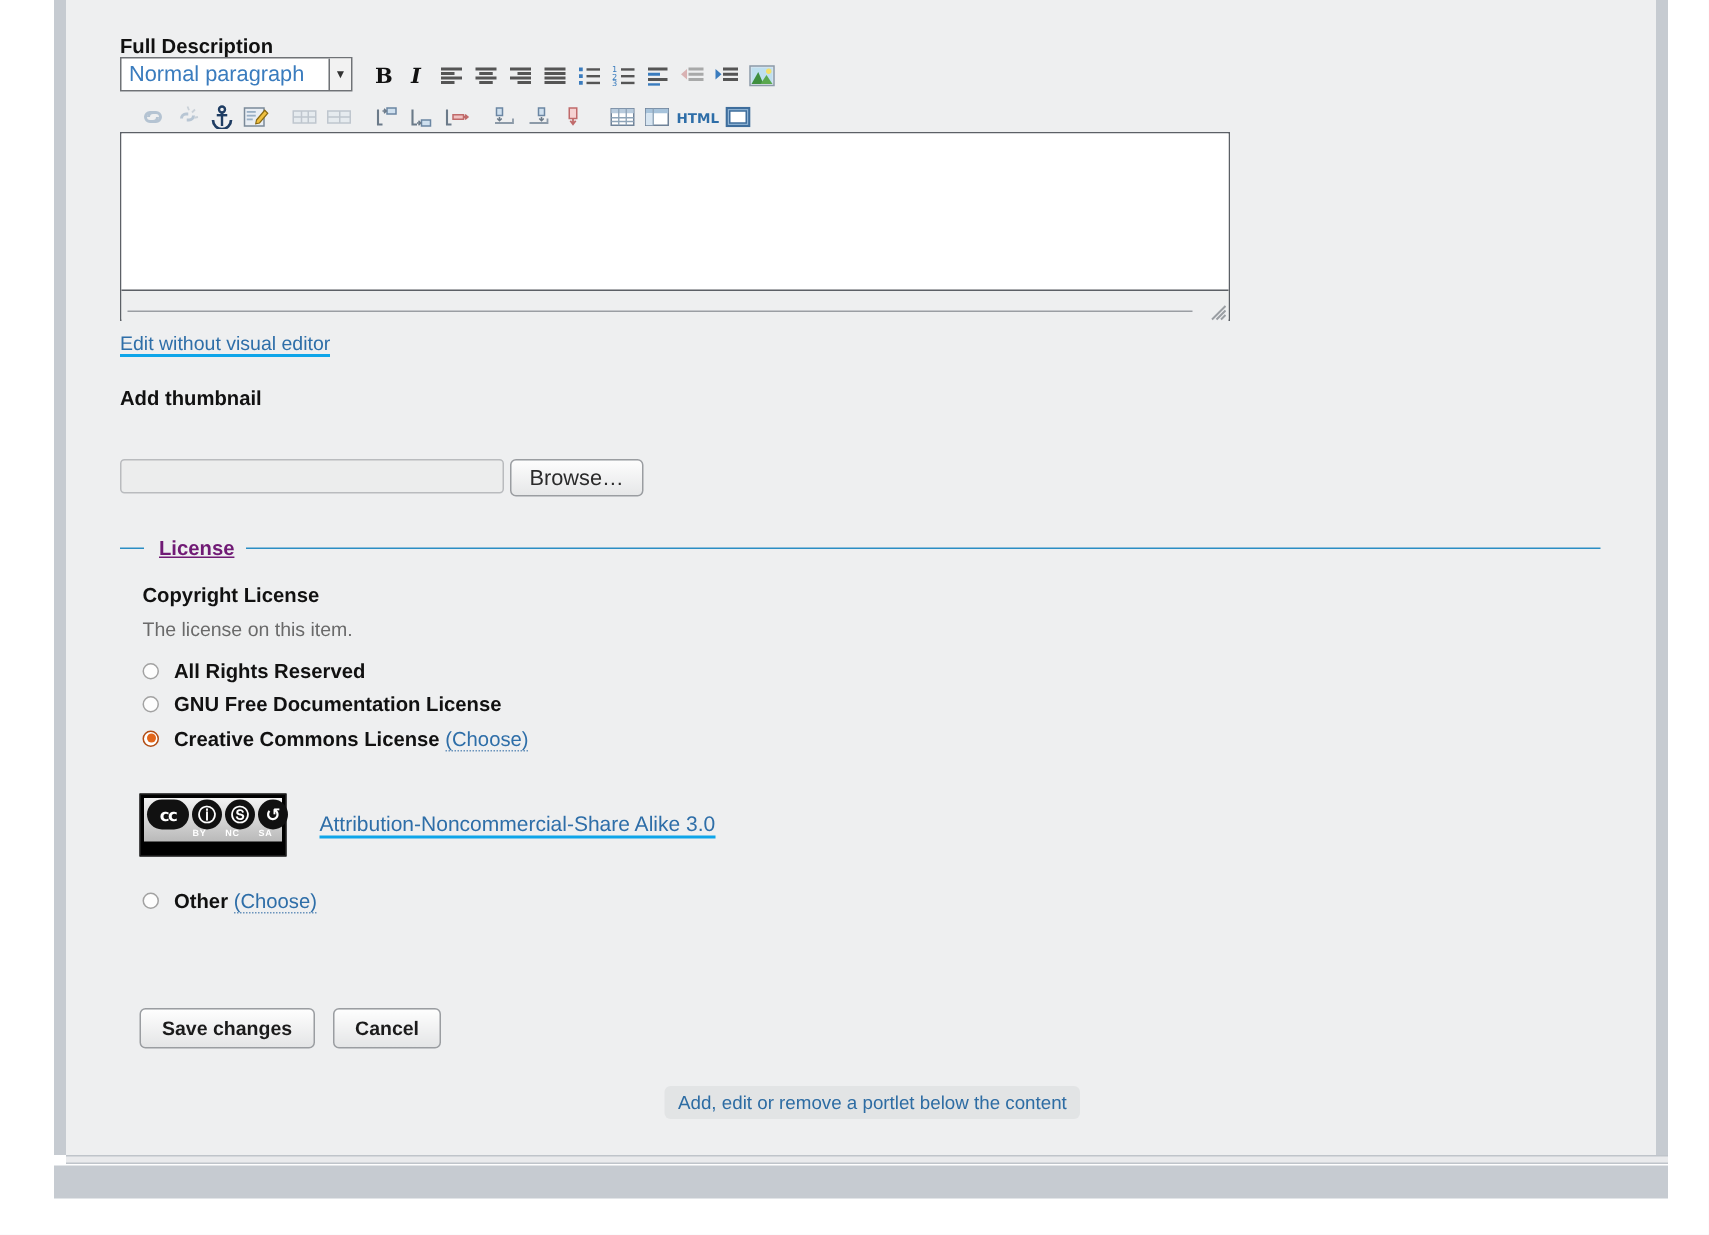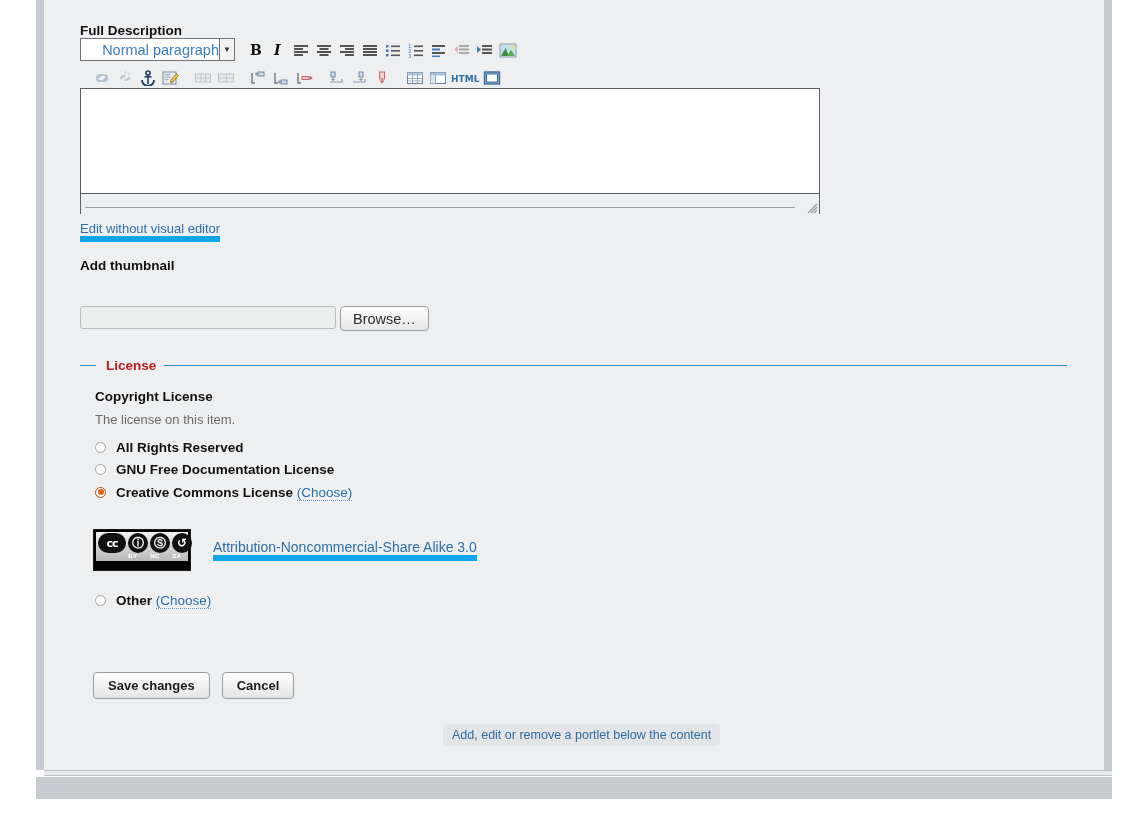--- a/index.html
+++ b/index.html
@@ -74,21 +74,21 @@
     color: #111111;
     font-size: 13.5px;
   }
   .hint {
     color: #6a6a6a;
     font-size: 13px;
   }
   a.link {
     color: #2e6ea8;
     text-decoration: none;
-    border-bottom: 6px solid #0ea5e9;
+    border-bottom: 2px solid #0ea5e9;
     cursor: pointer;
   }
   a.choose {
     color: #2e6ea8;
     text-decoration: none;
     border-bottom: 1px dotted #6a93bb;
     cursor: pointer;
   }
 
   
@@ -100,21 +100,20 @@
   
   #editor-toolbar {
     position: absolute;
     left: 80px; top: 36px;
     width: 740px;
   }
   .tb-row {
     display: flex;
     align-items: center;
     height: 27px;
-    text-align: right;
   }
   .tb-row.row2 { height: 24px; }
 
   
   #format-select {
     width: 155px;
     height: 23px;
     box-sizing: border-box;
     border: 1px solid #6f7276;
     background: #ffffff;
@@ -243,22 +242,23 @@
   }
   .fs-line-short {
     width: 16px;
     height: 1px;
     background: #2a8ec4;
   }
   #license-legend {
     padding: 0 8px 0 10px;
     font-weight: bold;
     font-size: 13.5px;
-    color: #b91c1c;
+    color: #701a75;
     white-space: nowrap;
+    text-decoration: underline;
   }
   .fs-line-long {
     flex: 1;
     height: 1px;
     background: #2a8ec4;
   }
 
   #copyright-label {
     position: absolute;
     left: 95px; top: 389px;

